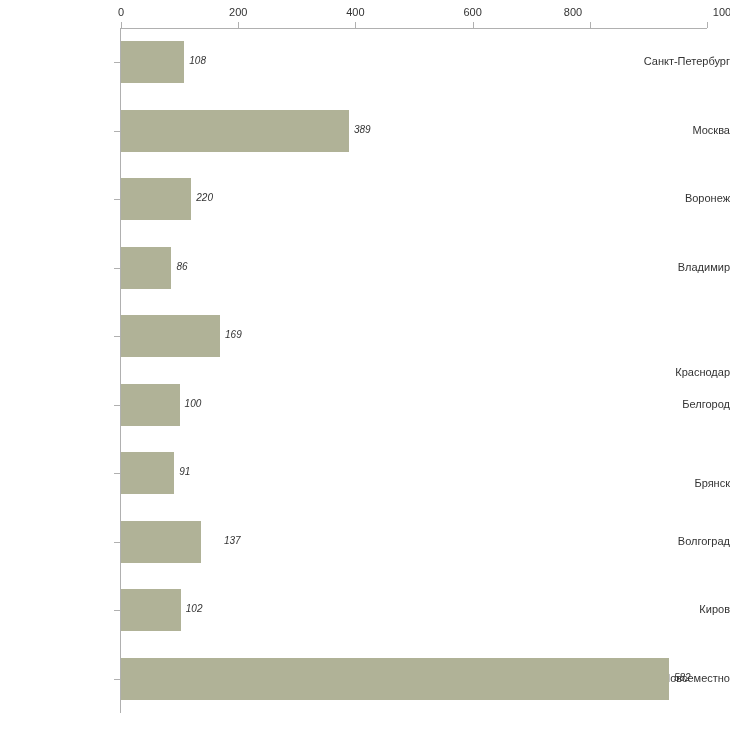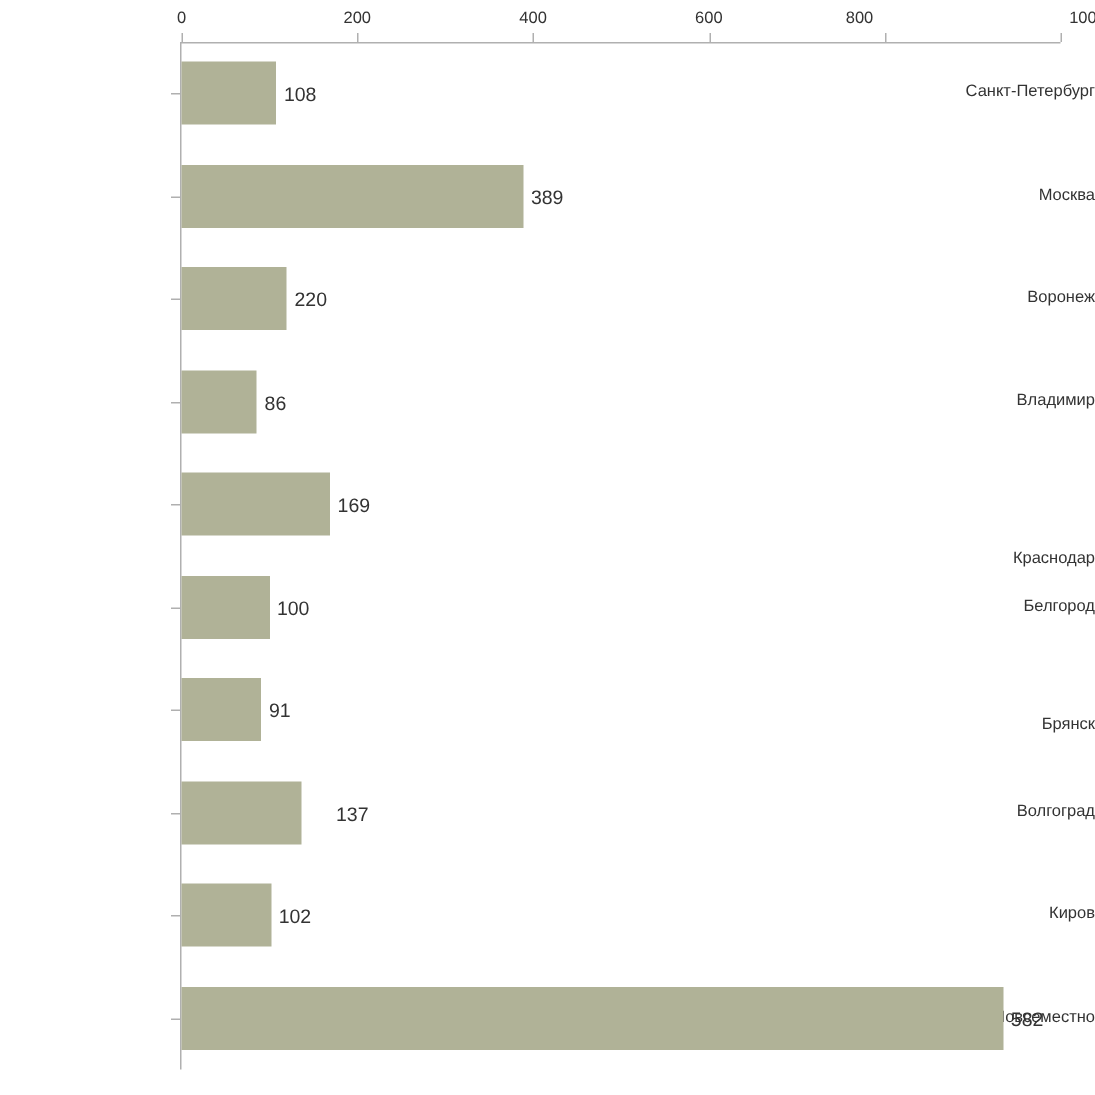--- a/index.html
+++ b/index.html
@@ -70,23 +70,24 @@
     background: #b0b0b0;
   }
   .bar {
     position: absolute;
     left: 121px;
     background: #b0b297;
     height: 42px;
   }
   .bar-value {
     position: absolute;
-    font-size: 13px;
+    font-size: 10px;
     color: #333333;
     white-space: nowrap;
+    font-style: italic;
   }
 </style>
 </head>
 <body>
 
 <div id="chart-root">
   <div class="axis-top-line"></div>
   <div class="axis-left-line"></div>
   <div id="ticks">
       <div class="tick-mark" style="left: 121px;"></div>

